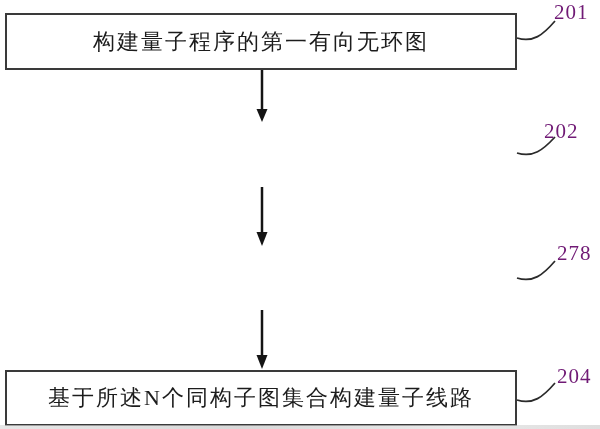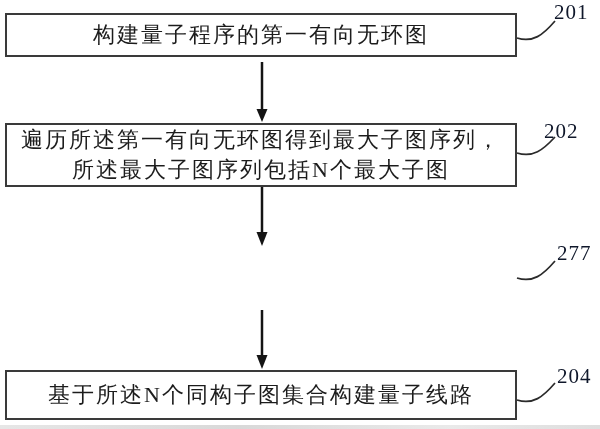--- a/index.html
+++ b/index.html
@@ -35,28 +35,28 @@
     justify-content: center;
     text-align: center;
   }
   .flow-box .step-text {
     white-space: pre-line;
     font-size: 22px;
     line-height: 30px;
     letter-spacing: 2px;
     color: #1c1c1c;
   }
-  .box-1 { top: 13px;  height: 44px; }
+  .box-1 { top: 13px;  height: 57px; }
   .box-2 { top: 123px; height: 64px; }
   .box-3 { top: 247px; height: 63px; }
-  .box-4 { top: 370px; height: 50px; }
+  .box-4 { top: 370px; height: 56px; }
   .ref-label {
     position: absolute;
     font-size: 21px;
-    color: #0f172a;
+    color: #701a75;
     letter-spacing: 1px;
     line-height: 21px;
   }
   .ref-1 { left: 554px; top: 2px; }
   .ref-2 { left: 544px; top: 121px; }
   .ref-3 { left: 557px; top: 243px; }
   .ref-4 { left: 557px; top: 366px; }
   .scan-artifact {
     position: absolute;
     left: 0;
@@ -90,29 +90,25 @@
     <path d="M517,38  C533,43 543,35 555,21" stroke="#2b2b2b" stroke-width="1.7" fill="none"></path>
     <path d="M517,153 C533,158 543,150 555,137" stroke="#2b2b2b" stroke-width="1.7" fill="none"></path>
     <path d="M517,278 C533,283 543,275 555,261" stroke="#2b2b2b" stroke-width="1.7" fill="none"></path>
     <path d="M517,400 C533,405 543,397 555,383" stroke="#2b2b2b" stroke-width="1.7" fill="none"></path>
   </svg>
 
   <div class="flow-box box-1">
     <span class="step-text">构建量子程序的第一有向无环图</span>
   </div>
 
-  <div class="flow-box box-2">
-    <span class="step-text">遍历所述第一有向无环图得到最大子图序列，
-所述最大子图序列包括N个最大子图</span>
-  </div>
 
 
   <div class="flow-box box-4">
     <span class="step-text">基于所述N个同构子图集合构建量子线路</span>
   </div>
 
   <div class="ref-label ref-1">201</div>
   <div class="ref-label ref-2">202</div>
-  <div class="ref-label ref-3">277</div>
+  <div class="ref-label ref-3">278</div>
   <div class="ref-label ref-4">204</div>
 
   <div class="scan-artifact"></div>
 </div>
 
 </body></html>

